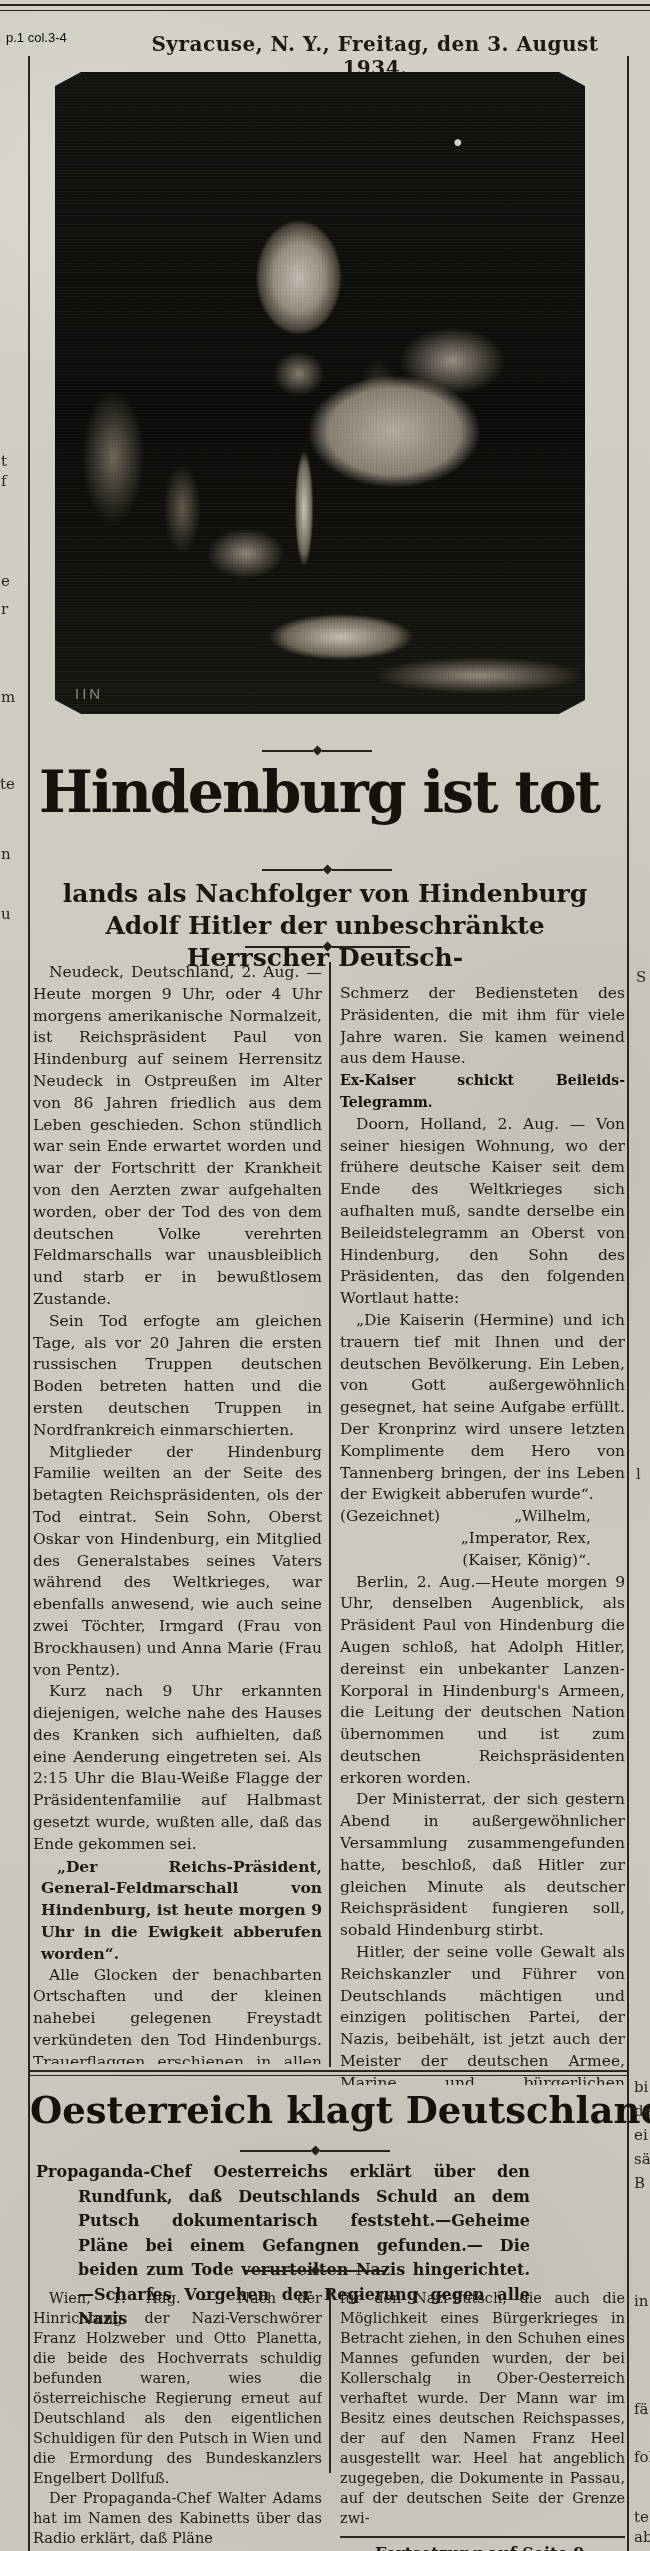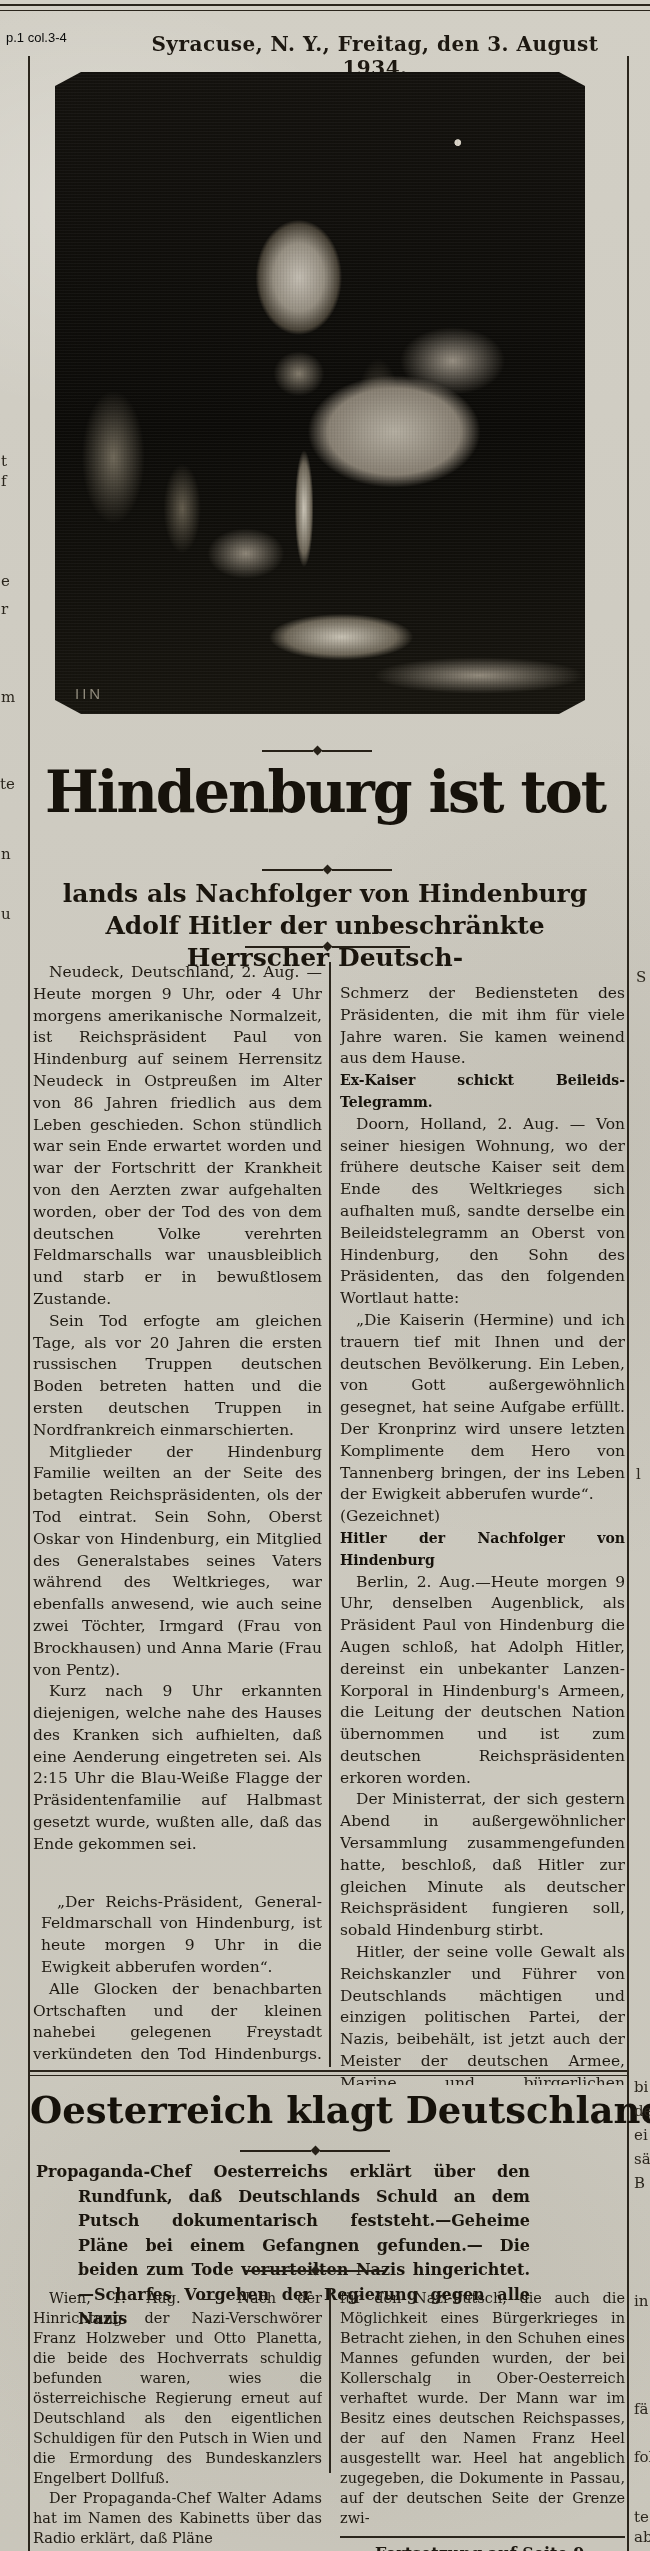--- a/index.html
+++ b/index.html
@@ -40,21 +40,21 @@
   .orn .d{width:7px;height:7px;background:#262017;transform:rotate(45deg);flex:0 0 auto;margin:0 1px;}
   .h1{font-weight:bold;font-size:57px;letter-spacing:-2px;text-align:center;white-space:nowrap;color:#16120b;}
   .subhead{font-weight:bold;font-size:25px;line-height:32px;text-align:center;color:#1a150d;}
   .h2{font-weight:bold;font-size:37px;text-align:center;white-space:nowrap;color:#16120b;}
   .deck{font-weight:bold;font-size:16px;line-height:24.5px;text-align:justify;
     padding-left:42px;text-indent:-42px;color:#1a150d;}
   .col{position:absolute;text-align:justify;overflow:hidden;color:#1f1a12;}
   .c1{font-size:15.5px;line-height:21.8px;}
   .c2{font-size:14.5px;line-height:20px;}
   .col p{margin:0;text-indent:16px;}
-  .col p.q{font-weight:normal;padding-left:8px;margin-top:36px;}
+  .col p.q{font-weight:bold;padding-left:8px;}
   .col p.nohead{text-indent:0;}
   .colhead{font-weight:bold;font-size:14px;margin:4px 0 2px 0;text-indent:0 !important;color:#16120b;}
   .sig{display:flex;justify-content:space-between;align-items:flex-start;}
   .signames{text-align:right;padding-right:34px;}
   .signames div{line-height:21.8px;}
   .contrule{height:2px;background:#2a251c;margin:8px 0 6px -6px;width:103%;}
   .cont{text-align:center;font-weight:bold;font-size:16px;text-indent:0 !important;}
   .frag{position:absolute;font-size:15px;color:#2a251c;}
 </style>
 </head>
@@ -76,21 +76,21 @@
     <div class="grain"></div>
     <div class="photo-cap">IIN</div>
   </div>
 
   <div class="orn" style="left:262px;top:747px;width:110px;">
       <span class="l"></span>
       <span class="d"></span>
       <span class="l"></span>
     </div>
 
-  <div class="abs h1" style="left:26px;top:758px;width:598px;">Hindenburg ist tot</div>
+  <div class="abs h1" style="left:20px;top:758px;width:598px;">Hindenburg ist tot</div>
 
   <div class="orn" style="left:262px;top:866px;width:130px;">
       <span class="l"></span>
       <span class="d"></span>
       <span class="l"></span>
     </div>
 
   <div class="abs subhead" style="left:40px;top:878px;width:570px;">
     <div>lands als Nachfolger von Hindenburg</div>
     <div>Adolf Hitler der unbeschränkte Herrscher Deutsch-</div>
@@ -114,22 +114,26 @@
 
   <div class="rule" style="left:329px;top:962px;width:2px;height:1105px;"></div>
 
   <div class="col c1" style="left:340px;top:962px;width:285px;height:1102px;margin-top:21px;">
     <p class="nohead">Schmerz der Bediensteten des Präsidenten, die mit ihm für viele Jahre waren. Sie kamen weinend aus dem Hause.</p>
     <p class="colhead">Ex-Kaiser schickt Beileids-Telegramm.</p>
     <p>Doorn, Holland, 2. Aug. — Von seiner hiesigen Wohnung, wo der frühere deutsche Kaiser seit dem Ende des Weltkrieges sich aufhalten muß, sandte derselbe ein Beileidstelegramm an Oberst von Hindenburg, den Sohn des Präsidenten, das den folgenden Wortlaut hatte:</p>
     <p>„Die Kaiserin (Hermine) und ich trauern tief mit Ihnen und der deutschen Bevölkerung. Ein Leben, von Gott außergewöhnlich gesegnet, hat seine Aufgabe erfüllt. Der Kronprinz wird unsere letzten Komplimente dem Hero von Tannenberg bringen, der ins Leben der Ewigkeit abberufen wurde“.</p>
     <div class="sig">
       <span>(Gezeichnet)</span>
+      <div class="signames">
+        <div>„Wilhelm,</div>
+        <div>„Imperator, Rex,</div>
+        <div>(Kaiser, König)“.</div>
+      </div>
     </div>
-    <p class="colhead">Hitler der Nachfolger von Hindenburg</p>
     <p>Berlin, 2. Aug.—Heute morgen 9 Uhr, denselben Augenblick, als Präsident Paul von Hindenburg die Augen schloß, hat Adolph Hitler, dereinst ein unbekanter Lanzen-Korporal in Hindenburg's Armeen, die Leitung der deutschen Nation übernommen und ist zum deutschen Reichspräsidenten erkoren worden.</p>
     <p>Der Ministerrat, der sich gestern Abend in außergewöhnlicher Versammlung zusammengefunden hatte, beschloß, daß Hitler zur gleichen Minute als deutscher Reichspräsident fungieren soll, sobald Hindenburg stirbt.</p>
     <p>Hitler, der seine volle Gewalt als Reichskanzler und Führer von Deutschlands mächtigen und einzigen politischen Partei, der Nazis, beibehält, ist jetzt auch der Meister der deutschen Armee, Marine und bürgerlichen Verwaltung. In Kürze, er ist der vollständige entfesselte Herrscher der Nation.</p>
 
   </div>
 
   <div class="drule" style="left:30px;top:2070px;width:597px;"></div>
 
   <div class="abs h2" style="left:30px;top:2088px;width:560px;">Oesterreich klagt Deutschland an</div>
 

